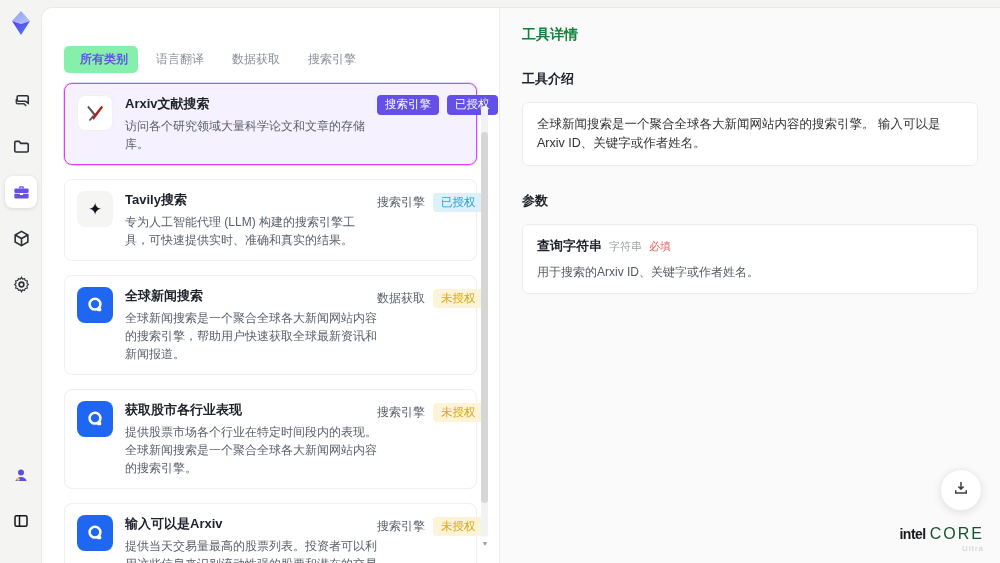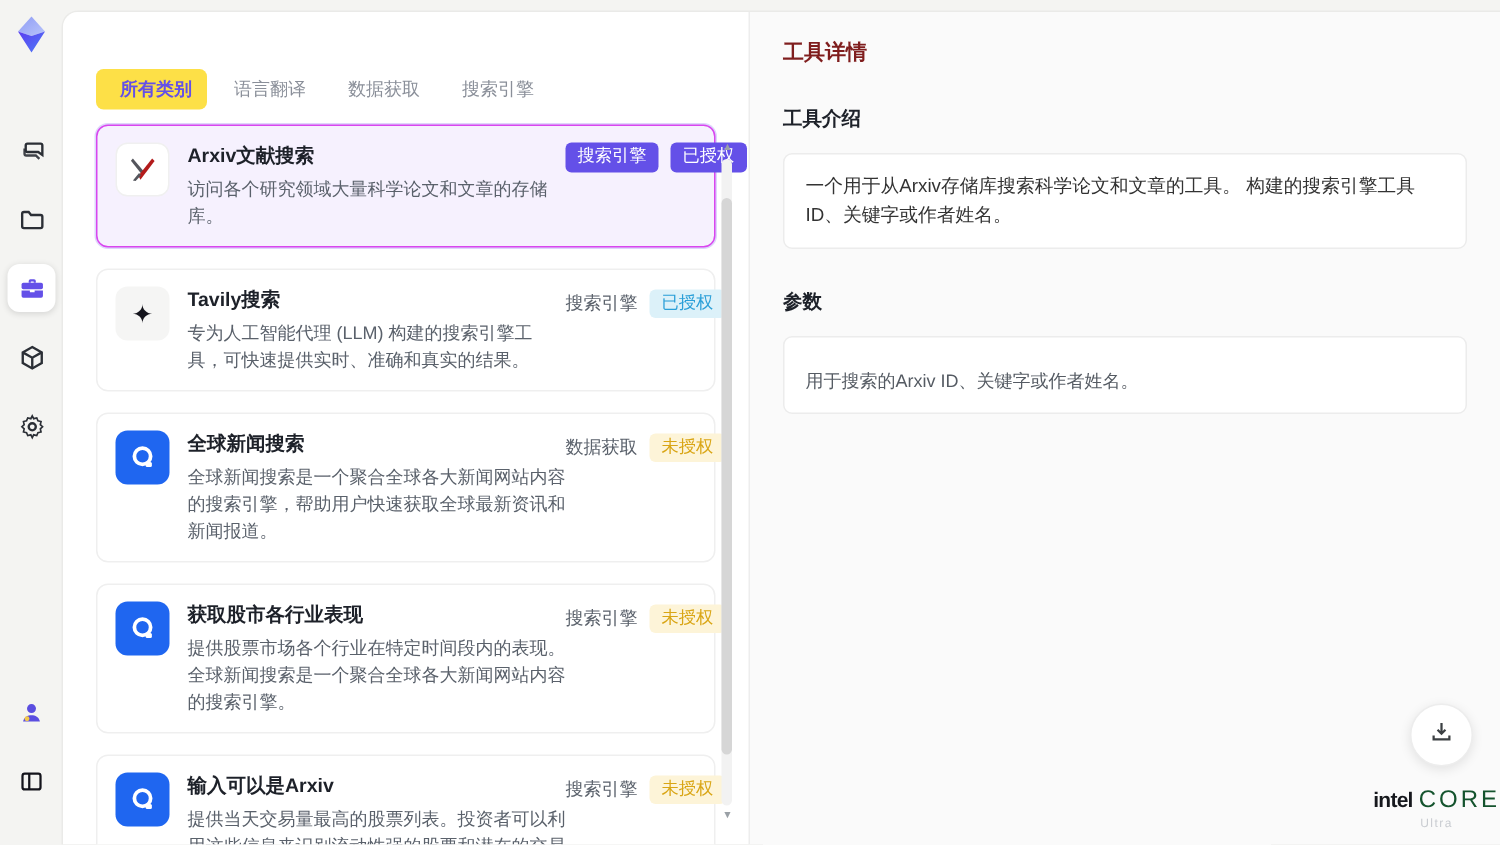--- a/index.html
+++ b/index.html
@@ -28,21 +28,21 @@
 
   
   .main { flex:1; display:flex; margin-top:8px; border-top-left-radius:10px; overflow:hidden;
           box-shadow:0 0 0 1px rgba(0,0,0,.04); }
 
   
   .list-panel { width:458px; flex:none; background:#ffffff; position:relative; padding:18px 22px 0 22px; border-right:1px solid #ededed; }
   .panel-title { font-size:14px; font-weight:bold; color:#111; }
   .tabs { display:flex; align-items:center; gap:8px; margin-top:20px; }
   .tab { font-size:12px; color:#8a8f99; padding:5px 10px; border-radius:5px; cursor:pointer; white-space:nowrap; }
-  .tab.active { background:#fde047; color:var(--accent); font-weight:bold;padding-left:16px; }
+  .tab.active { background:#86efac; color:var(--accent); font-weight:bold;padding-left:16px; }
 
   .tool-list { margin-top:10px; }
   .tool-card {
     display:flex; align-items:flex-start; background:#fff;
     border:1px solid #efefef; border-radius:8px; padding:11px 12px;
     margin-bottom:14px; cursor:pointer; position:relative;
   }
   .tool-card.selected { background:#f6f1fe; border:1px solid #d946ef; box-shadow:0 0 0 1px rgba(122,92,240,.25); }
   .tool-icon {
     width:36px; height:36px; border-radius:8px; flex:none; margin-right:12px;
@@ -63,41 +63,41 @@
   .auth-yellow { background:#fdf4d8; color:#d9a514; }
 
   
   .scrollbar { position:absolute; right:9px; top:86px; bottom:14px; width:10px; }
   .sb-arrow { width:10px; height:10px; color:#9aa0a6; font-size:7px; line-height:10px; text-align:center; }
   .sb-track { position:absolute; top:12px; bottom:12px; left:1px; width:7px; background:#f2f2f2; border-radius:4px; }
   .sb-thumb { position:absolute; top:6%; height:86%; left:0; width:7px; background:#d6d6d6; border-radius:4px; }
 
   
   .detail-panel { flex:1; background:#fafafa; padding:18px 22px; position:relative; }
-  .detail-title { font-size:14px; font-weight:bold; color:#7f1d1d; }
+  .detail-title { font-size:14px; font-weight:bold; color:#15803d; }
   .section-heading { font-size:13px; font-weight:bold; color:#1d2129; margin-top:26px; }
   .detail-card {
     background:#ffffff; border:1px solid #ececec; border-radius:6px;
     padding:12px 14px; margin-top:14px;
   }
   .intro-text { font-size:12.5px; color:#333; line-height:1.5; }
   .param-line { display:flex; align-items:baseline; gap:7px; }
   .param-name { font-size:13px; font-weight:bold; color:#1d2129; }
   .param-type { font-size:11px; color:#9aa0a6; }
   .param-required { font-size:11px; color:#e86060; }
   .param-desc { font-size:12px; color:#555b63; margin-top:9px; }
 
   
   .fab {
     position:absolute; right:18px; bottom:52px; width:42px; height:42px;
     border-radius:50%; background:#ffffff; border:1px solid #ededed;
     box-shadow:0 2px 8px rgba(0,0,0,.10); display:flex; align-items:center;
     justify-content:center; cursor:pointer; color:#3c4043;
   }
-  .intel-brand { position:absolute; right:0; bottom:10px; text-align:center; line-height:1; }
+  .intel-brand { position:absolute; right:16px; bottom:10px; text-align:right; line-height:1; }
   .intel-row { display:flex; align-items:baseline; gap:4px; justify-content:flex-end; }
   .intel-word { font-size:14px; font-weight:bold; letter-spacing:-0.5px; color:#16181d; }
   .core-word { font-size:16px; font-weight:normal; letter-spacing:2px; color:#14532d; }
   .ultra-word { font-size:8px; color:#c9ccd1; margin-top:3px; letter-spacing:1px; }
 </style>
 </head>
 <body>
 
 <div class="app">
 
@@ -292,25 +292,30 @@
           </div>
         <div class="sb-arrow" style="position:absolute;bottom:0;">▼</div>
       </div>
     </section>
 
     <section class="detail-panel">
       <h2 class="detail-title">工具详情</h2>
 
       <div class="section-heading">工具介绍</div>
       <div class="detail-card">
-        <div class="intro-text">一个用于从Arxiv存储库搜索科学论文和文章的工具。 构建的搜索引擎工具 ID、关键字或作者姓名。</div>
+        <div class="intro-text">全球新闻搜索是一个聚合全球各大新闻网站内容的搜索引擎。 输入可以是Arxiv ID、关键字或作者姓名。</div>
       </div>
 
       <div class="section-heading">参数</div>
       <div class="detail-card">
+        <div class="param-line">
+          <span class="param-name">查询字符串</span>
+          <span class="param-type">字符串</span>
+          <span class="param-required">必填</span>
+        </div>
         <div class="param-desc">用于搜索的Arxiv ID、关键字或作者姓名。</div>
       </div>
     </section>
 
   </main>
 </div>
 
 <div class="fab">
   <span>
     <svg width="18" height="18" viewBox="0 0 24 24" fill="none" stroke="currentColor" stroke-width="2">

